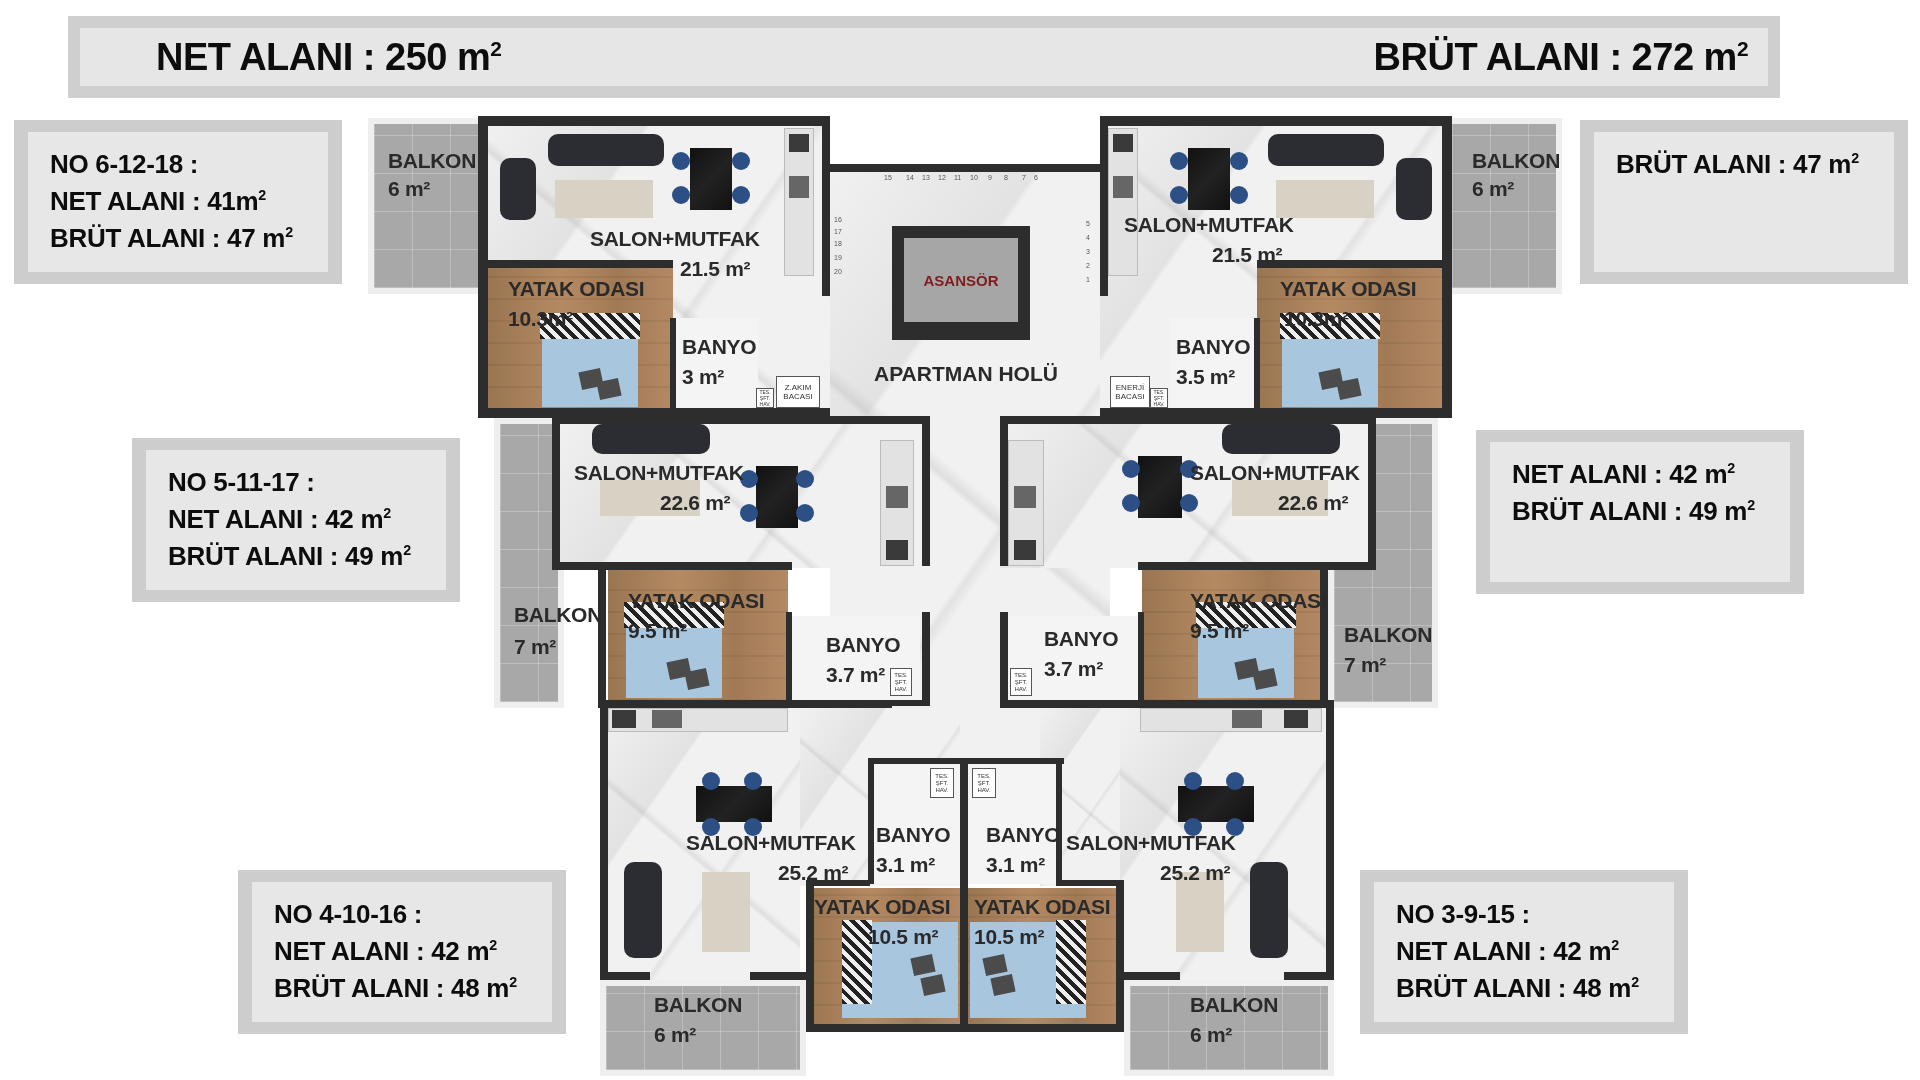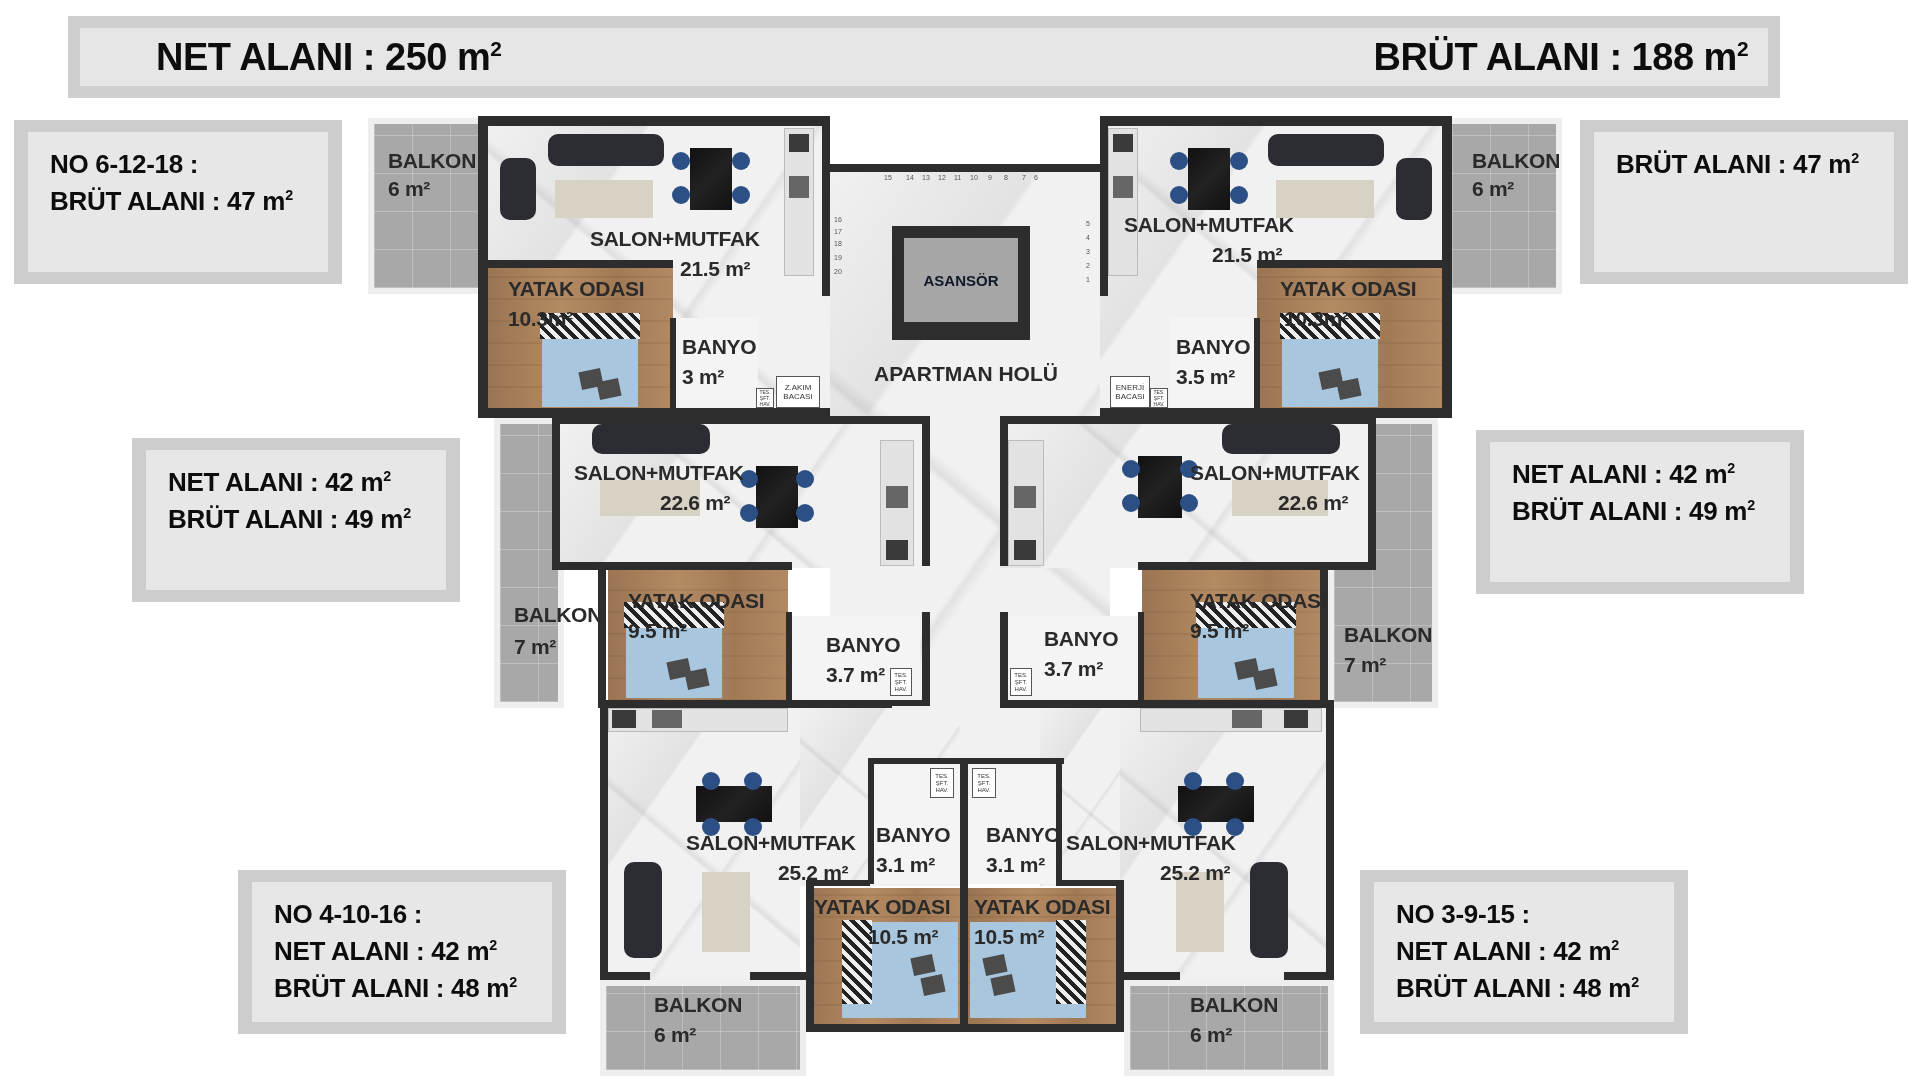--- a/index.html
+++ b/index.html
@@ -34,21 +34,21 @@
   .balcony { position: absolute; background:
       repeating-linear-gradient(0deg, rgba(255,255,255,0.25) 0 1px, transparent 1px 38px),
       repeating-linear-gradient(90deg, rgba(255,255,255,0.25) 0 1px, transparent 1px 38px),
       #a8a8a8; border: 6px solid #eeeeee; }
   .wood { position: absolute; background:
       repeating-linear-gradient(0deg, rgba(0,0,0,0.06) 0 2px, transparent 2px 22px),
       linear-gradient(90deg, #9a7552, #b48a62 40%, #a17a55 70%, #b38964);
   }
   .bath { position: absolute; background: #f4f4f4; }
   .lift { position: absolute; background: #2d2d2d; }
-  .lift-inner { position: absolute; left: 12px; top: 12px; right: 12px; bottom: 18px; background: #a6a6a6; display: flex; align-items: center; justify-content: center; font-size: 15px; color: #0f172a; }
+  .lift-inner { position: absolute; left: 12px; top: 12px; right: 12px; bottom: 18px; background: #a6a6a6; display: flex; align-items: center; justify-content: center; font-size: 15px; color: #7f1d1d; }
   .shaft { position: absolute; background: #fff; border: 1px solid #555; font-size: 8px; font-weight: normal; display: flex; align-items: center; justify-content: center; text-align: center; line-height: 9px; color: #333; }
 
   
   .sofa { position: absolute; background: #2b2d33; border-radius: 10px; }
   .table-dark { position: absolute; background: linear-gradient(135deg, #111 0%, #222 50%, #111 100%); }
   .chair { position: absolute; width: 18px; height: 18px; background: #2c4f86; border-radius: 50%; }
   .rug { position: absolute; background: #d8d2c4; }
   .bed { position: absolute; background: #a9c6df; }
   .bed-head { position: absolute; background: repeating-linear-gradient(45deg, #222 0 4px, #eee 4px 8px); }
   .pillow { position: absolute; width: 22px; height: 18px; background: #4b4b4b; transform: rotate(-12deg); }
@@ -58,21 +58,21 @@
   .label { position: absolute; font-size: 21px; color: #2a2a2a; white-space: nowrap; line-height: 26px; letter-spacing: -0.3px; }
   .hall-label { position: absolute; font-size: 21px; color: #2a2a2a; white-space: nowrap; }
   .stair-num { position: absolute; font-size: 7px; font-weight: normal; color: #555; }
 </style>
 </head>
 <body>
 
 <div class="banner">
   <div class="banner-inner">
     <div class="banner-text banner-net"><span>NET ALANI : 250 m</span><sup>2</sup></div>
-    <div class="banner-text banner-brut"><span>BRÜT ALANI : 188 m</span><sup>2</sup></div>
+    <div class="banner-text banner-brut"><span>BRÜT ALANI : 272 m</span><sup>2</sup></div>
   </div>
 </div>
 
 <div class="plan">
 
   <div class="marble" style="left:830px; top:165px; width:280px; height:600px;"></div>
 
   <div class="balcony" style="left:368px; top:118px; width:116px; height:176px;"></div>
   <div class="marble" style="left:484px; top:118px; width:346px; height:300px;"></div>
   <div class="wood" style="left:488px; top:265px; width:185px; height:145px;"></div>
@@ -325,32 +325,34 @@
   <div class="label" style="left:974px; top:924px;">10.5 m²</div>
   <div class="label" style="left:1190px; top:992px;">BALKON</div>
   <div class="label" style="left:1190px; top:1022px;">6 m²</div>
 
   <div class="wall" style="left:960px; top:758px; width:8px; height:274px;"></div>
 </div>
 
 <div class="info" style="left:14px; top:120px;">
   <div class="info-inner">
     <div class="info-line">NO 6-12-18 :</div>
+    <div class="info-line"><span>NET ALANI : 41m</span><sup>2</sup></div>
     <div class="info-line"><span>BRÜT ALANI : 47 m</span><sup>2</sup></div>
   </div>
 </div>
 
 <div class="info" style="left:1580px; top:120px;">
   <div class="info-inner">
     <div class="info-line"><span>BRÜT ALANI : 47 m</span><sup>2</sup></div>
   </div>
 </div>
 
 <div class="info" style="left:132px; top:438px;">
   <div class="info-inner">
+    <div class="info-line">NO 5-11-17 :</div>
     <div class="info-line"><span>NET ALANI : 42 m</span><sup>2</sup></div>
     <div class="info-line"><span>BRÜT ALANI : 49 m</span><sup>2</sup></div>
   </div>
 </div>
 
 <div class="info" style="left:1476px; top:430px;">
   <div class="info-inner">
     <div class="info-line"><span>NET ALANI : 42 m</span><sup>2</sup></div>
     <div class="info-line"><span>BRÜT ALANI : 49 m</span><sup>2</sup></div>
   </div>

